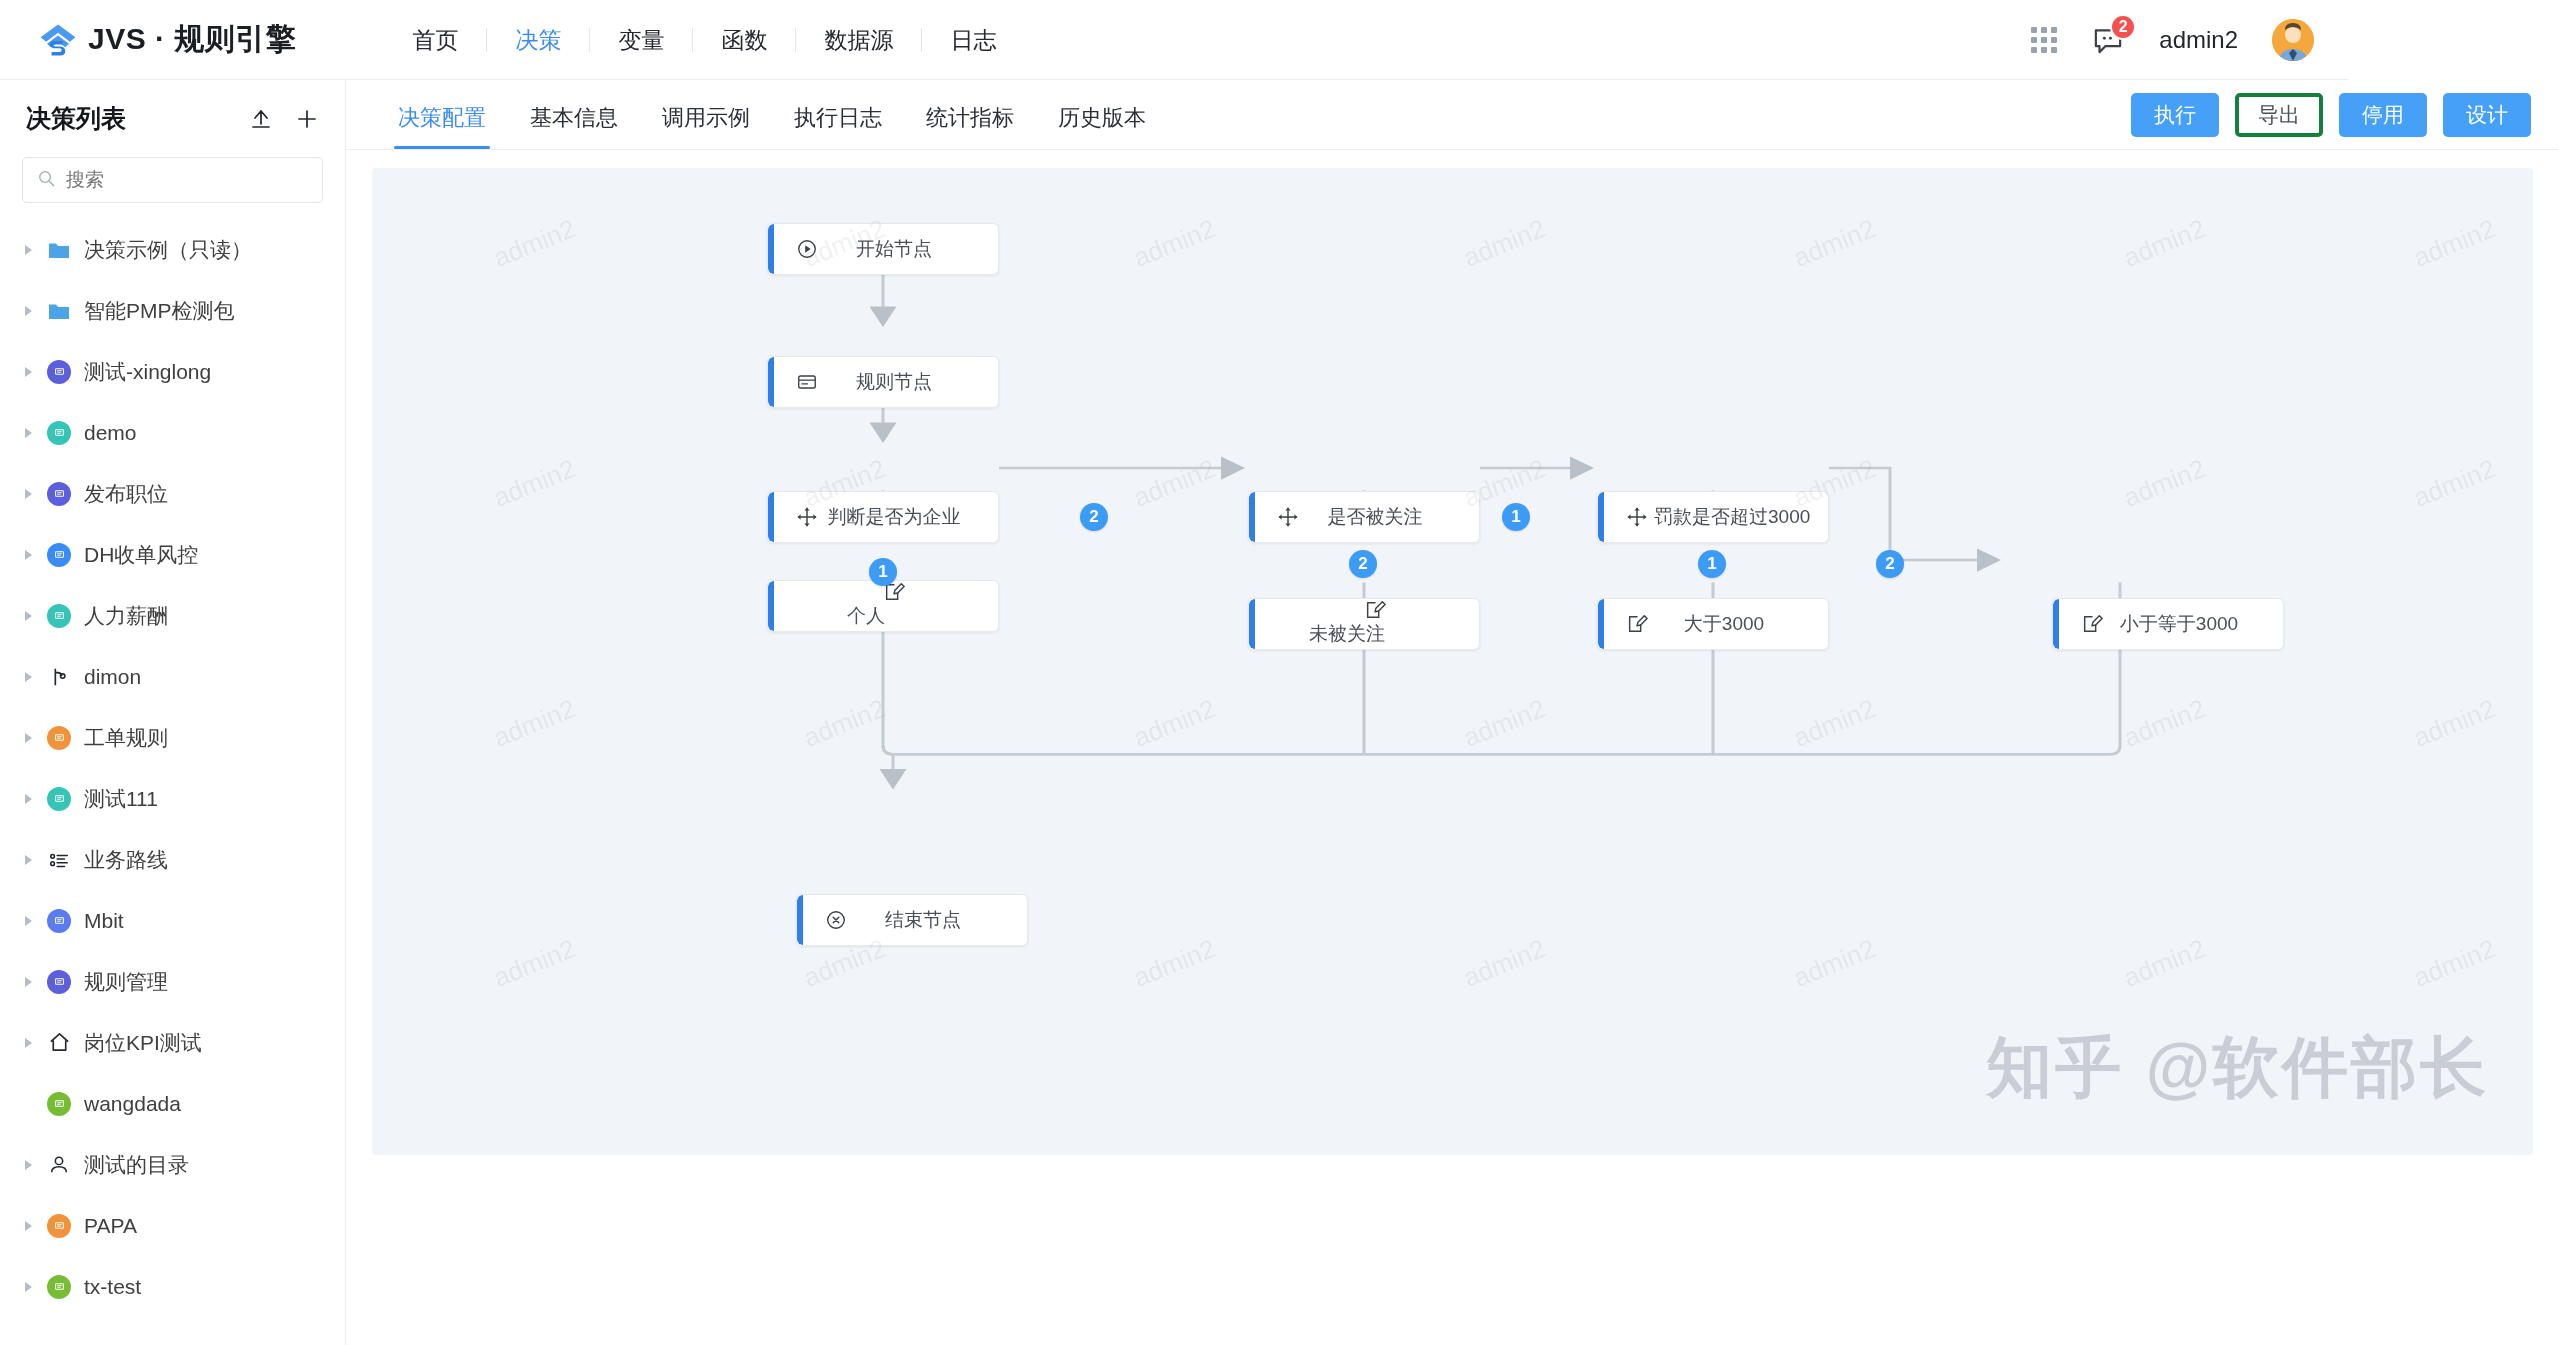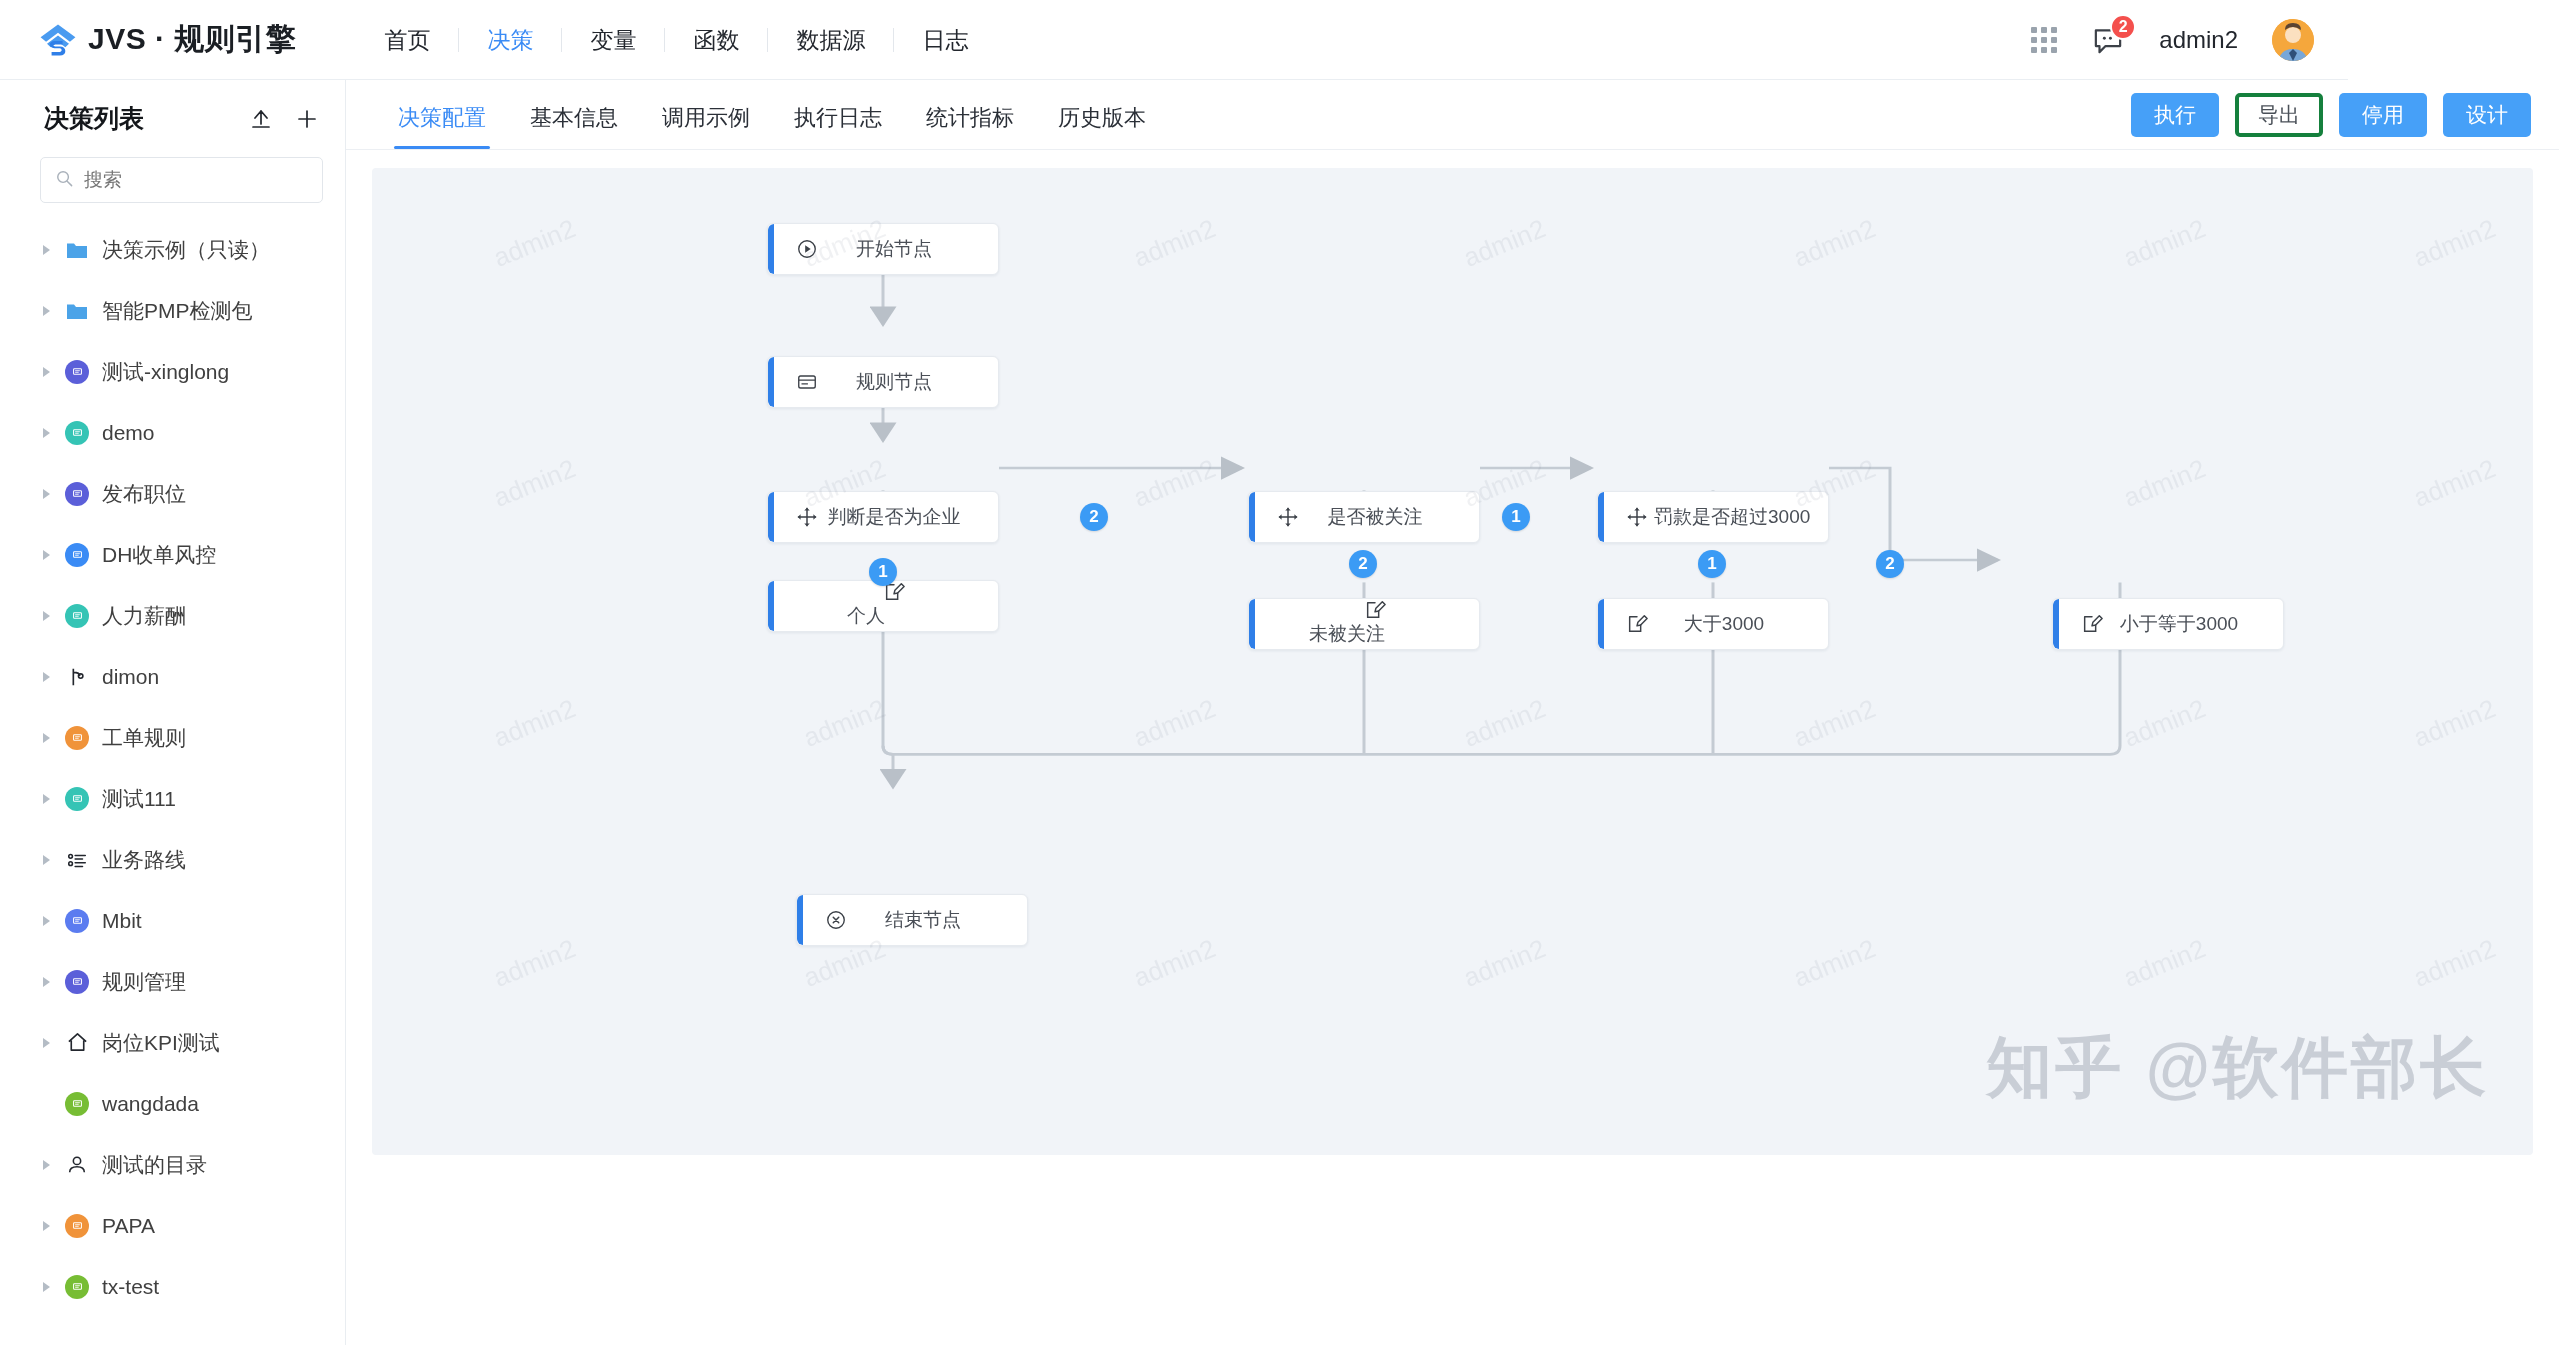--- a/index.html
+++ b/index.html
@@ -6,21 +6,21 @@
   html, body {
     width: 2559px; height: 1345px;
     font-family: "Liberation Sans", "DejaVu Sans", sans-serif;
     background: #ffffff; overflow: hidden;
   }
 
   
   .header {
     position: absolute; top: 0; left: 0; width: 2348px; height: 80px;
     background: #ffffff; border-bottom: 1px solid #eaeef2;
-    display: flex; align-items: center; z-index: 30;
+    display: flex; align-items: center; z-index: 30; gap: 28px;
   }
   .brand { display: flex; align-items: center; margin-left: 36px; }
   .brand-logo { width: 44px; height: 44px; flex: none; }
   .brand-title {
     font-size: 30px; font-weight: bold; color: #1b1f24;
     margin-left: 8px; letter-spacing: 0.5px; white-space: nowrap;
   }
   .nav { display: flex; align-items: center; margin-left: 60px; }
   .nav-item {
     font-size: 23px; color: #23272e; padding: 0 28px;
@@ -46,21 +46,21 @@
   .user-name { font-size: 24px; color: #23272e; white-space: nowrap; }
   .avatar {
     width: 42px; height: 42px; border-radius: 50%;
     background: #f5a73c; overflow: hidden; position: relative; flex: none;
     cursor: pointer;
   }
 
   
   .sidebar {
     position: absolute; top: 80px; left: 0; width: 346px; height: 1265px;
-    background: #ffffff; border-right: 1px solid #e9edf1; overflow: hidden; padding-left: 18px;
+    background: #ffffff; border-right: 1px solid #e9edf1; overflow: hidden;
   }
   .side-head {
     display: flex; align-items: center; padding: 22px 26px 8px 26px;
   }
   .side-title { font-size: 25px; font-weight: bold; color: #14171b; }
   .side-actions { margin-left: auto; display: flex; gap: 22px; }
   .side-actions span { cursor: pointer; display: block; width: 24px; height: 24px; }
   .search-box {
     margin: 14px 22px 8px 22px; height: 46px; border: 1px solid #e2e6eb;
     border-radius: 5px; display: flex; align-items: center; padding: 0 14px;

